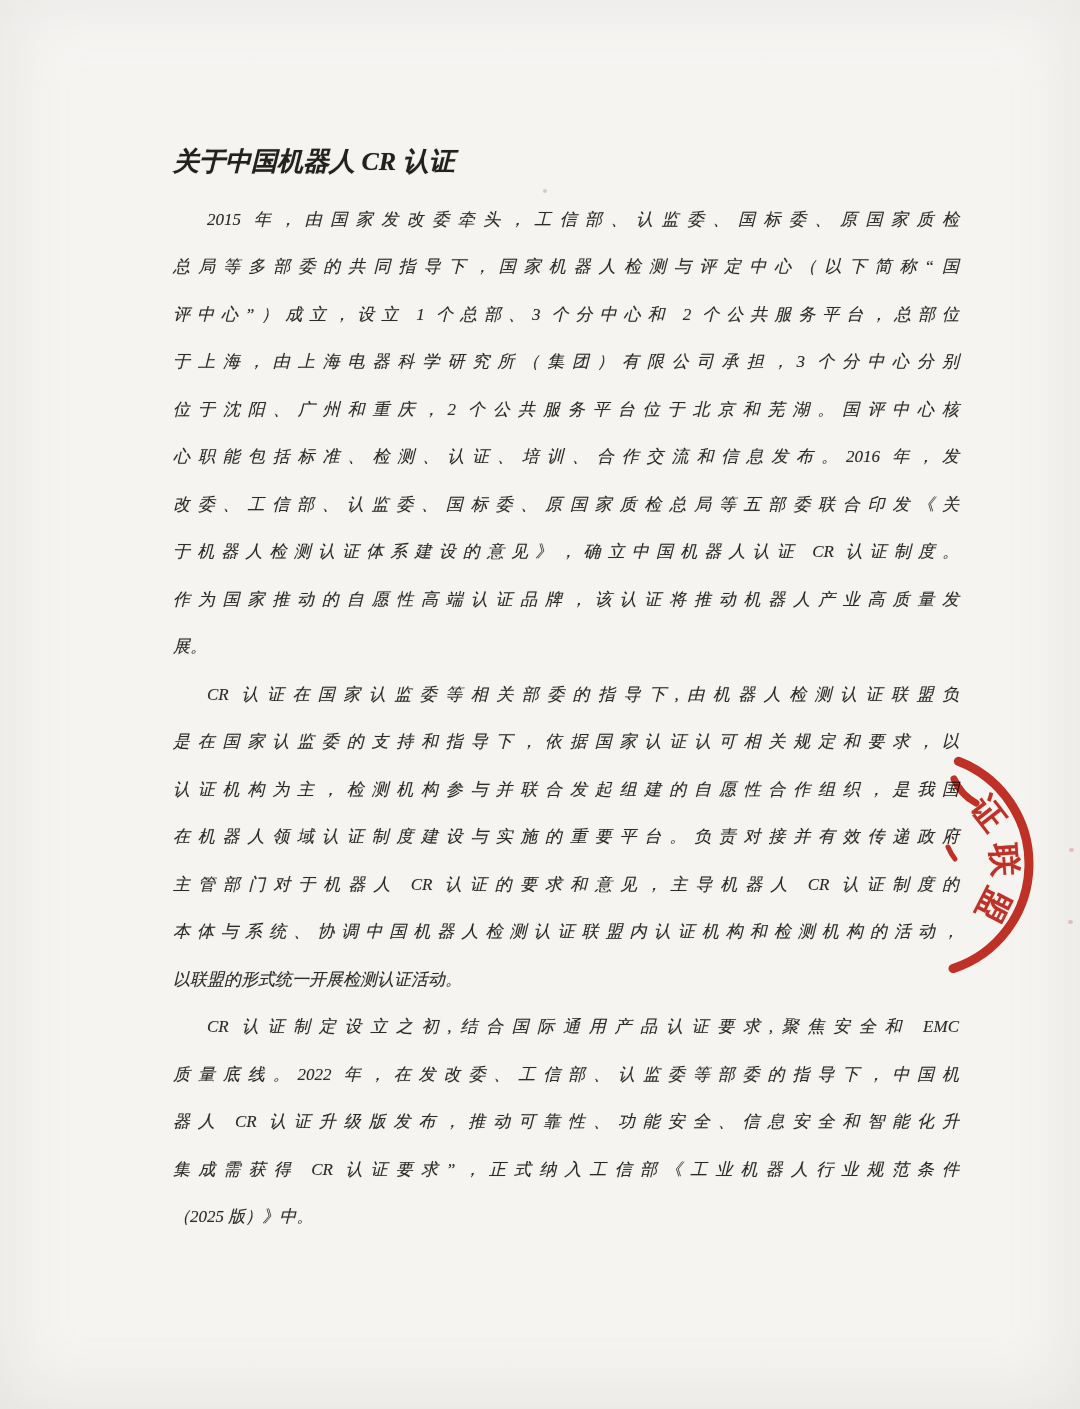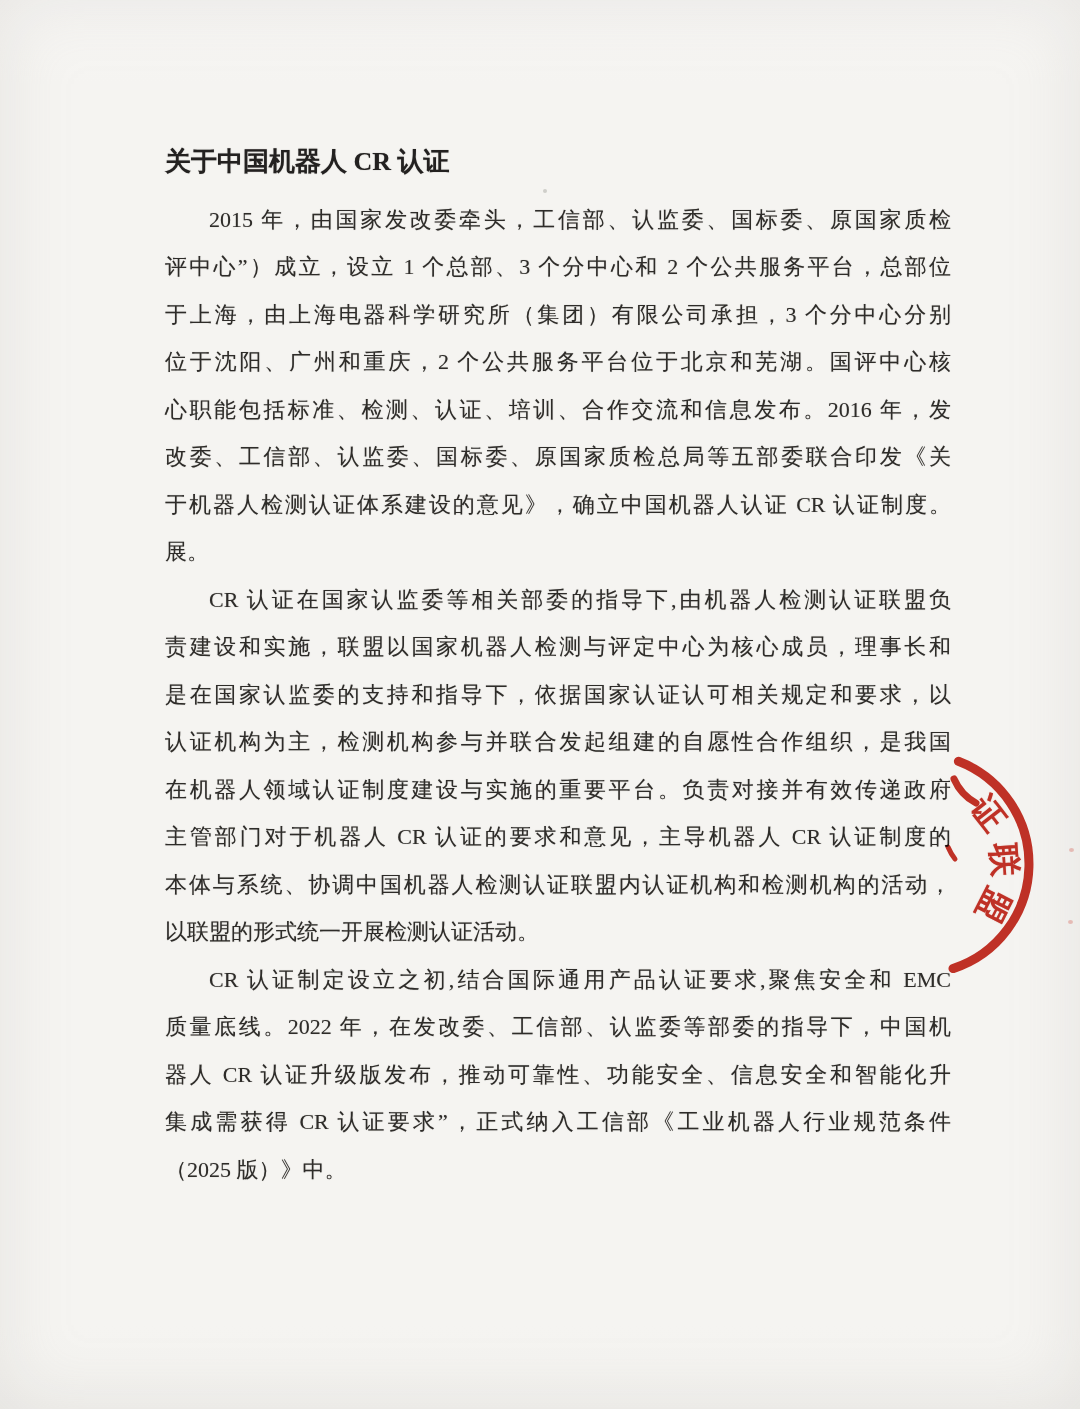--- a/index.html
+++ b/index.html
@@ -6,34 +6,35 @@
   body{background:#e8e7e4;}
   .page{
     position:relative;
     width:1080px;height:1409px;
     background:linear-gradient(180deg,#f7f6f4 0%,#f5f4f1 6%,#f5f4f1 94%,#f3f2ef 100%);
     overflow:hidden;
     font-family:"Liberation Serif","DejaVu Serif",serif;
     box-shadow:inset 0 0 70px rgba(176,174,168,.22);
   }
   .doc{
-    position:absolute;left:165px;top:138px;width:786px;
+    position:absolute;left:173px;top:138px;width:786px;
     color:#2e2c29;
     filter:blur(.3px);
+    font-style:italic;
   }
   .title{
     margin:0 0 10px 0;
     font-size:26px;font-weight:700;
     line-height:47.5px;height:47.5px;
     color:#232120;
     text-shadow:0 0 1px rgba(40,38,36,.45);
   }
   .paragraph{margin:0;}
   .line{
-    font-size:22px;
+    font-size:17px;
     line-height:47.5px;height:47.5px;
     text-align:justify;
     text-align-last:justify;
     text-shadow:0 0 1px rgba(46,44,41,.35);
     overflow:visible;
   }
   .line.first{text-indent:2em;}
   .line.last{text-align-last:left;}
   .stamp{
     position:absolute;left:795px;top:735px;width:260px;height:250px;
@@ -59,31 +60,32 @@
 </head>
 <body>
 
 <div class="page">
 
   <div class="doc">
     <h1 class="title">关于中国机器人 CR 认证</h1>
     <div>
         <div class="paragraph">
           <div class="line first">2015 年，由国家发改委牵头，工信部、认监委、国标委、原国家质检</div>
+          <div class="line">总局等多部委的共同指导下，国家机器人检测与评定中心（以下简称“国</div>
           <div class="line">评中心”）成立，设立 1 个总部、3 个分中心和 2 个公共服务平台，总部位</div>
           <div class="line">于上海，由上海电器科学研究所（集团）有限公司承担，3 个分中心分别</div>
           <div class="line">位于沈阳、广州和重庆，2 个公共服务平台位于北京和芜湖。国评中心核</div>
           <div class="line">心职能包括标准、检测、认证、培训、合作交流和信息发布。2016 年，发</div>
           <div class="line">改委、工信部、认监委、国标委、原国家质检总局等五部委联合印发《关</div>
           <div class="line">于机器人检测认证体系建设的意见》，确立中国机器人认证 CR 认证制度。</div>
+          <div class="line">作为国家推动的自愿性高端认证品牌，该认证将推动机器人产业高质量发</div>
           <div class="line last">展。</div>
         </div>
         <div class="paragraph">
           <div class="line first">CR 认证在国家认监委等相关部委的指导下,由机器人检测认证联盟负</div>
-          <div class="line">责建设和实施，联盟以国家机器人检测与评定中心为核心成员，理事长和</div>
           <div class="line">是在国家认监委的支持和指导下，依据国家认证认可相关规定和要求，以</div>
           <div class="line">认证机构为主，检测机构参与并联合发起组建的自愿性合作组织，是我国</div>
           <div class="line">在机器人领域认证制度建设与实施的重要平台。负责对接并有效传递政府</div>
           <div class="line">主管部门对于机器人 CR 认证的要求和意见，主导机器人 CR 认证制度的</div>
           <div class="line">本体与系统、协调中国机器人检测认证联盟内认证机构和检测机构的活动，</div>
           <div class="line last">以联盟的形式统一开展检测认证活动。</div>
         </div>
         <div class="paragraph">
           <div class="line first">CR 认证制定设立之初,结合国际通用产品认证要求,聚焦安全和 EMC</div>
           <div class="line">质量底线。2022 年，在发改委、工信部、认监委等部委的指导下，中国机</div>

